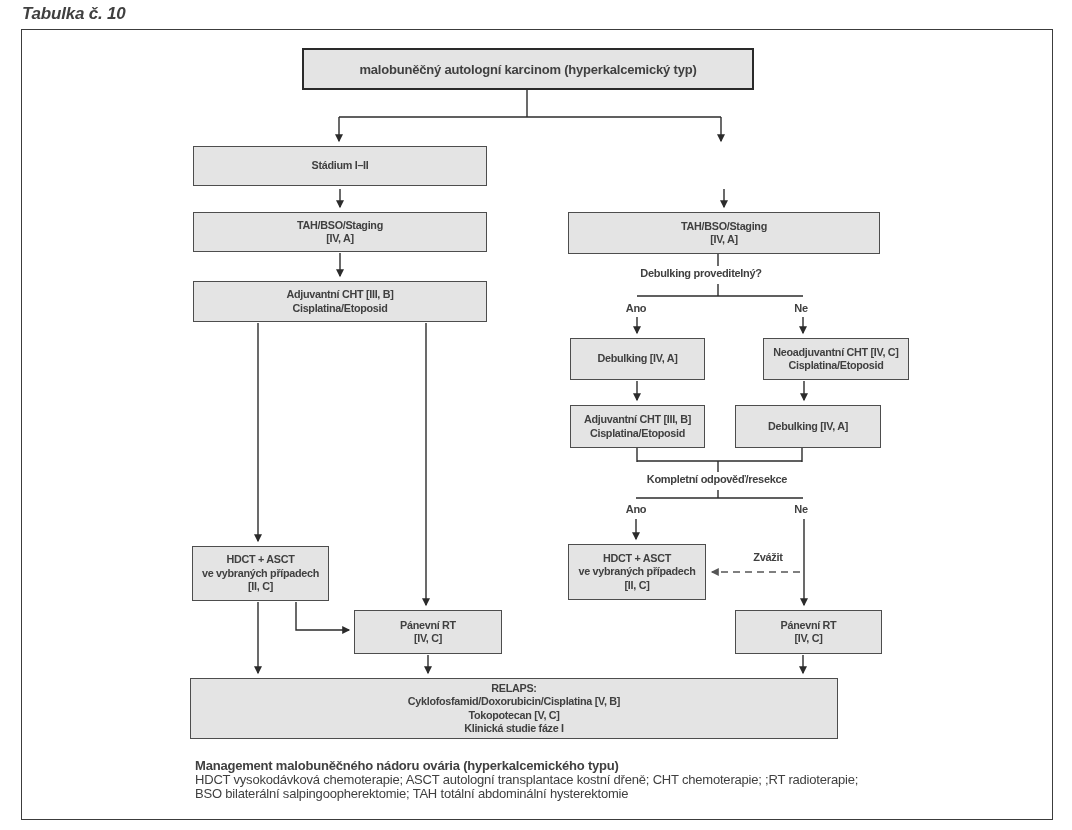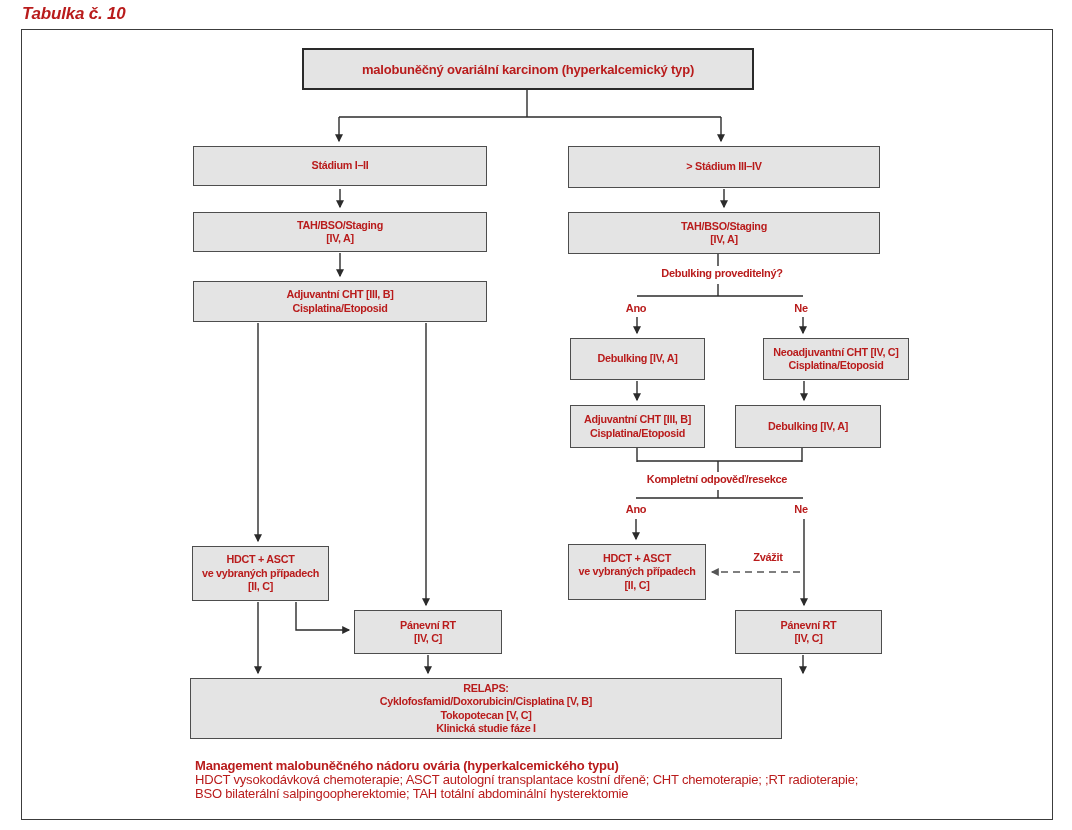--- a/index.html
+++ b/index.html
@@ -1,21 +1,21 @@
 <!DOCTYPE html>
 <html><head>
 <meta charset="utf-8">
 <style>
   html,body{margin:0;padding:0;background:#ffffff;}
   #stage{
     position:relative;
     width:1072px;height:830px;
     background:#ffffff;
     font-family:"Liberation Sans","DejaVu Sans",sans-serif;
-    color:#b91c1c;
+    color:#404040;
     overflow:hidden;
   }
   #doc-title{
     position:absolute;left:22px;top:4px;
     font-size:17px;font-weight:bold;font-style:italic;
     letter-spacing:-0.2px;
   }
   #frame{
     position:absolute;left:21px;top:29px;width:1030px;height:789px;
     border:1.5px solid #3c3c3c;background:#ffffff;
@@ -89,40 +89,37 @@
       <path d="M426,323 V605" marker-end="url(#ah)"></path>
       <path d="M258,602 V673" marker-end="url(#ah)"></path>
       <path d="M428,655 V673" marker-end="url(#ah)"></path>
       <path d="M803,655 V673" marker-end="url(#ah)"></path>
       <path d="M296,602 V630 H349" marker-end="url(#ah)"></path>
       <path d="M800,572 H712" stroke="#555555" stroke-dasharray="7 5" marker-end="url(#ahg)"></path>
     </g>
   </svg>
 
   <div class="node big" style="left:302px;top:48px;width:452px;height:42px;">
-    <div>malobuněčný ovariální karcinom (hyperkalcemický typ)</div>
+    <div>malobuněčný autologní karcinom (hyperkalcemický typ)</div>
   </div>
 
   <div class="node" style="left:193px;top:146px;width:294px;height:40px;">
     <div>Stádium I–II</div>
   </div>
 
   <div class="node" style="left:193px;top:212px;width:294px;height:40px;">
     <div>TAH/BSO/Staging</div>
     <div>[IV, A]</div>
   </div>
 
   <div class="node" style="left:193px;top:281px;width:294px;height:41px;">
     <div>Adjuvantní CHT [III, B]</div>
     <div>Cisplatina/Etoposid</div>
   </div>
 
-  <div class="node" style="left:568px;top:146px;width:312px;height:42px;">
-    <div>&gt; Stádium III–IV</div>
-  </div>
 
   <div class="node" style="left:568px;top:212px;width:312px;height:42px;">
     <div>TAH/BSO/Staging</div>
     <div>[IV, A]</div>
   </div>
 
   <div class="node" style="left:570px;top:338px;width:135px;height:42px;">
     <div>Debulking [IV, A]</div>
   </div>
 
@@ -155,28 +152,28 @@
   <div class="node" style="left:354px;top:610px;width:148px;height:44px;">
     <div>Pánevní RT</div>
     <div>[IV, C]</div>
   </div>
 
   <div class="node" style="left:735px;top:610px;width:147px;height:44px;">
     <div>Pánevní RT</div>
     <div>[IV, C]</div>
   </div>
 
-  <div class="node" style="left:190px;top:678px;width:592px;height:61px;line-height:13.5px;">
+  <div class="node" style="left:190px;top:678px;width:648px;height:61px;line-height:13.5px;">
     <div>RELAPS:</div>
     <div>Cyklofosfamid/Doxorubicin/Cisplatina [V, B]</div>
     <div>Tokopotecan [V, C]</div>
     <div>Klinická studie fáze I</div>
   </div>
 
-  <div class="lbl" style="left:722px;top:266px;">Debulking proveditelný?</div>
+  <div class="lbl" style="left:701px;top:266px;">Debulking proveditelný?</div>
   <div class="lbl" style="left:636px;top:301px;">Ano</div>
   <div class="lbl" style="left:801px;top:301px;">Ne</div>
   <div class="lbl" style="left:717px;top:472px;">Kompletní odpověď/resekce</div>
   <div class="lbl" style="left:636px;top:502px;">Ano</div>
   <div class="lbl" style="left:801px;top:502px;">Ne</div>
   <div class="lbl" style="left:754px;top:550px;margin-left:14px;">Zvážit</div>
 
   <div id="footnotes">
     <div class="fn-bold">Management malobuněčného nádoru ovária (hyperkalcemického typu)</div>
     <div>HDCT vysokodávková chemoterapie; ASCT autologní transplantace kostní dřeně; CHT chemoterapie; ;RT radioterapie;</div>

